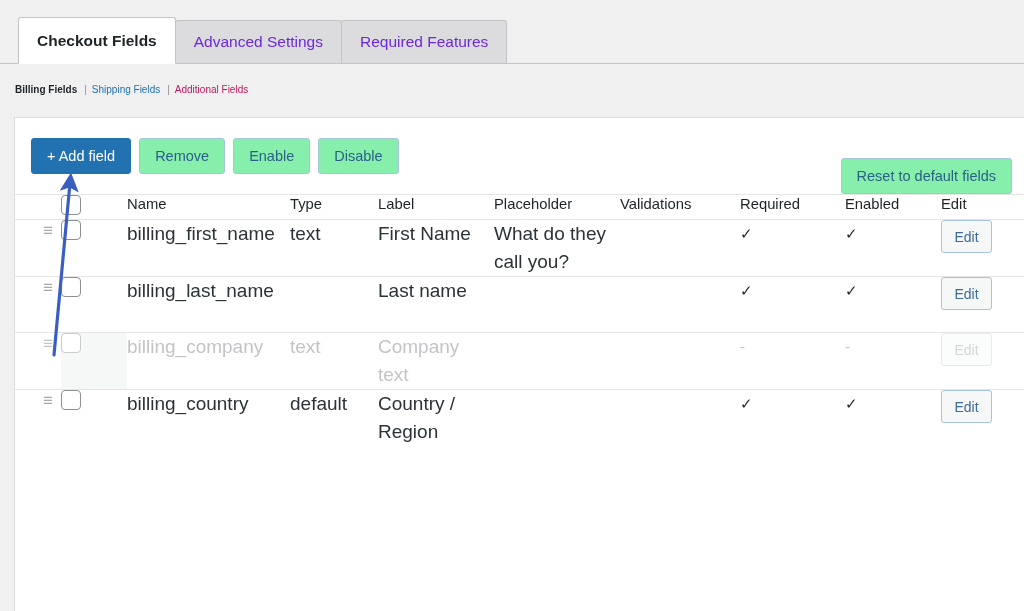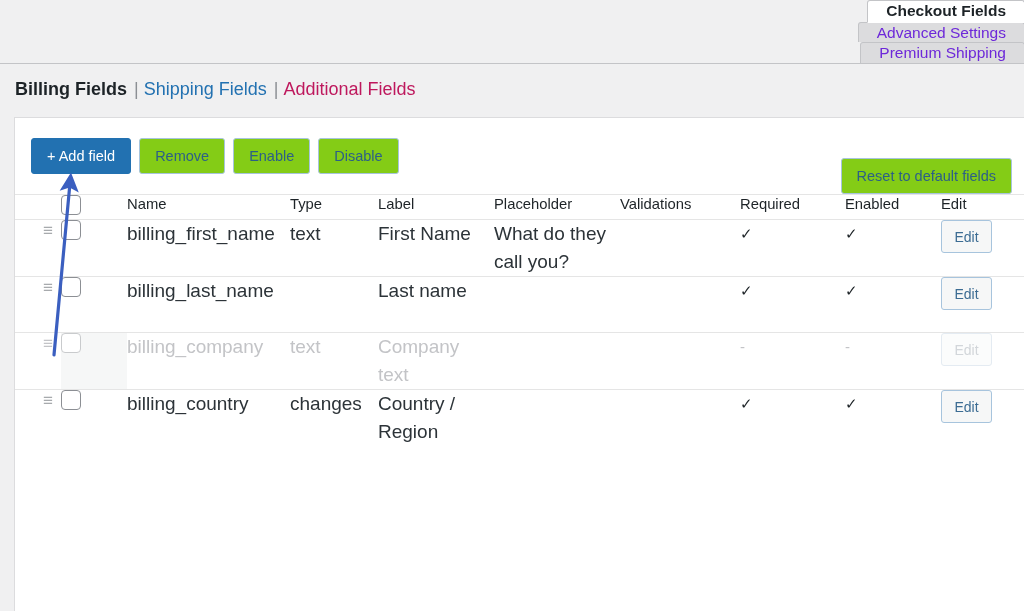--- a/index.html
+++ b/index.html
@@ -23,21 +23,20 @@
   
   .tab-strip {
     position: absolute;
     left: 0; top: 0;
     width: 1024px;
     height: 64px;
     display: flex;
     align-items: flex-end;
     padding-left: 18px;
     border-bottom: 1px solid #c3c4c7;
-    flex-direction: column;
   }
   .tab {
     height: 43px;
     display: flex;
     align-items: center;
     padding: 0 18px;
     font-size: 15.5px;
     color: #6d28d9;
     background: #dcdcde;
     border: 1px solid #c3c4c7;
@@ -57,21 +56,21 @@
     margin-bottom: -1px;
     border-bottom: 1px solid #ffffff;
   }
 
   
   .subnav {
     position: absolute;
     left: 15px; top: 78px;
     display: flex;
     align-items: center;
-    font-size: 18px;
+    font-size: 10px;
     height: 22px;
   }
   .subnav .crumb { color: #1d2327; font-weight: bold; cursor: pointer; }
   .subnav .sep { color: #8c8f94; margin: 0 5px 0 7px; }
   .subnav .link { color: #2271b1; cursor: pointer; }
   .subnav .link.soft { color: #be185d; }
 
   
   .card {
     position: absolute;
@@ -103,21 +102,21 @@
     align-items: center;
     justify-content: center;
     white-space: nowrap;
   }
   .btn-primary {
     background: #2271b1;
     color: #ffffff;
     border: 1px solid #2271b1;
   }
   .btn-secondary {
-    background: #84cc16;
+    background: #86efac;
     color: #2c5f87;
     border: 1px solid #a7c4dd;
   }
   .toolbar-left { display: flex; gap: 8px; align-items: center; }
   .toolbar-right {
     position: absolute;
     right: 12px;
     display: flex;
     gap: 8px;
     align-items: center;
@@ -217,21 +216,21 @@
 <div id="root">
 
   <div class="tab-strip">
     <div class="tab active">
       <span>Checkout Fields</span>
     </div>
     <div class="tab">
       <span>Advanced Settings</span>
     </div>
     <div class="tab">
-      <span>Premium Shipping</span>
+      <span>Required Features</span>
     </div>
   </div>
 
   <div class="subnav">
     <span class="crumb">Billing Fields</span>
     <span class="sep">|</span>
     <span class="link">Shipping Fields</span>
     <span class="sep">|</span>
     <span class="link soft">Additional Fields</span>
   </div>
@@ -382,21 +381,21 @@
           </tr>
           <tr>
             <td>
               <div class="handle">≡</div>
             </td>
             <td class="check-cell"><span class="cbox"></span></td>
             <td>
               <div class="cell">billing_country</div>
             </td>
             <td>
-              <div class="cell">changes</div>
+              <div class="cell">default</div>
             </td>
             <td>
               <div class="cell">Country / Region</div>
             </td>
             <td>
               <div class="cell"></div>
             </td>
             <td>
               <div class="cell"></div>
             </td>

